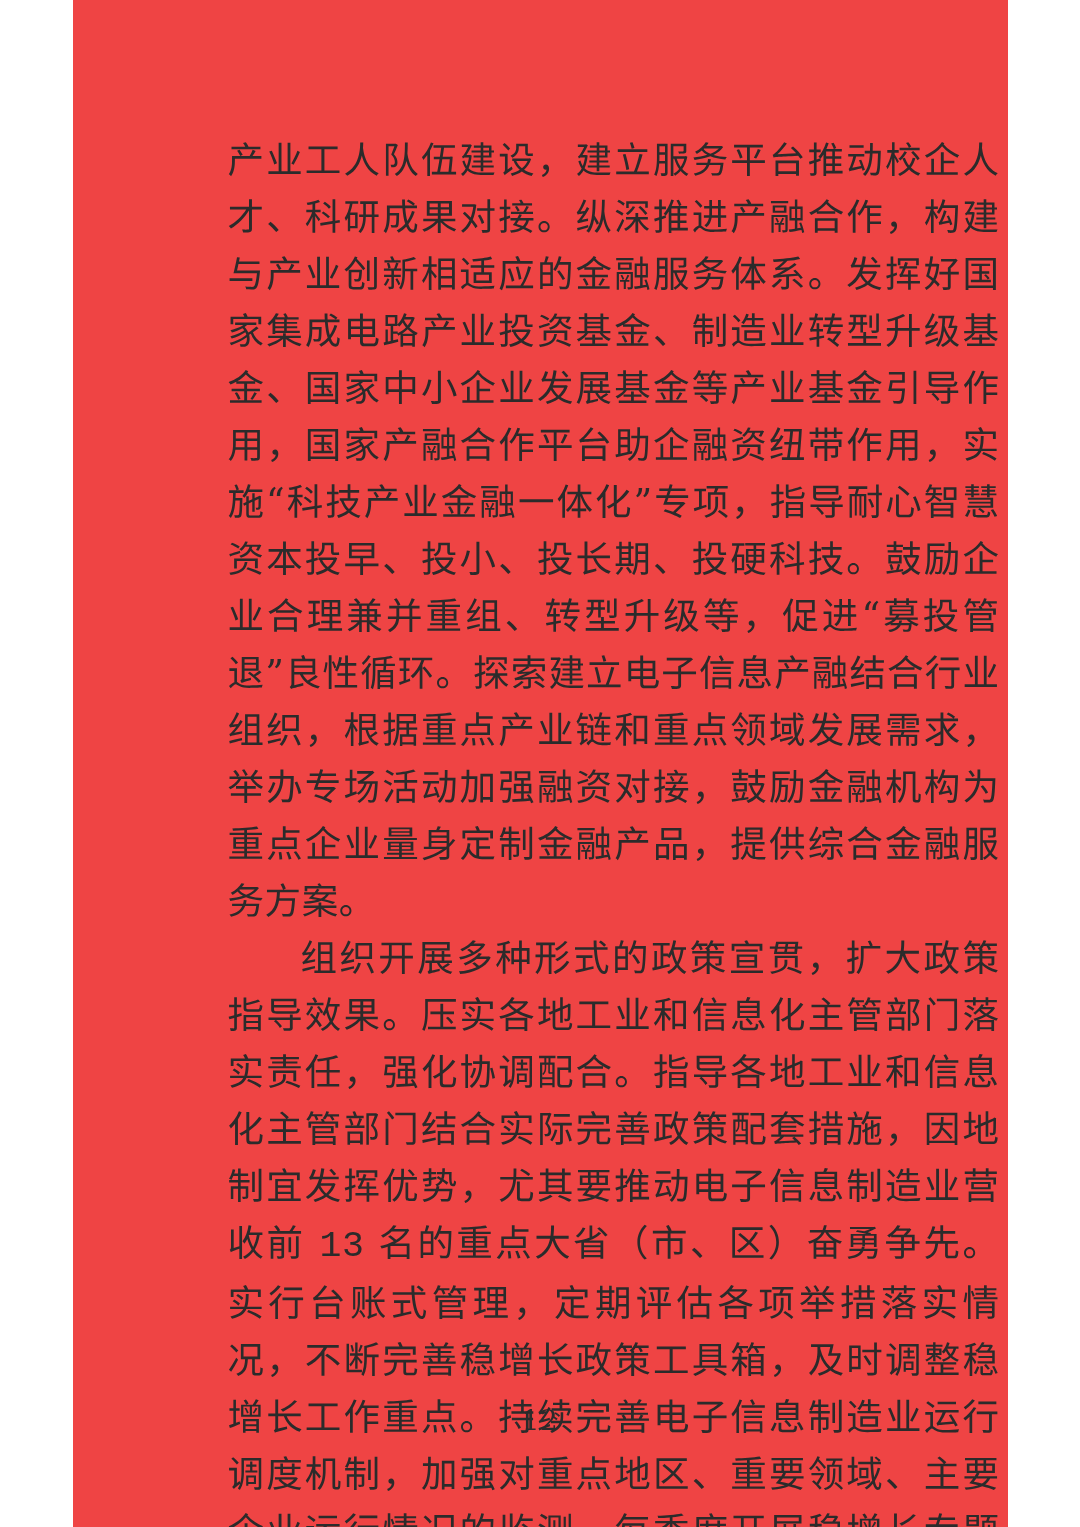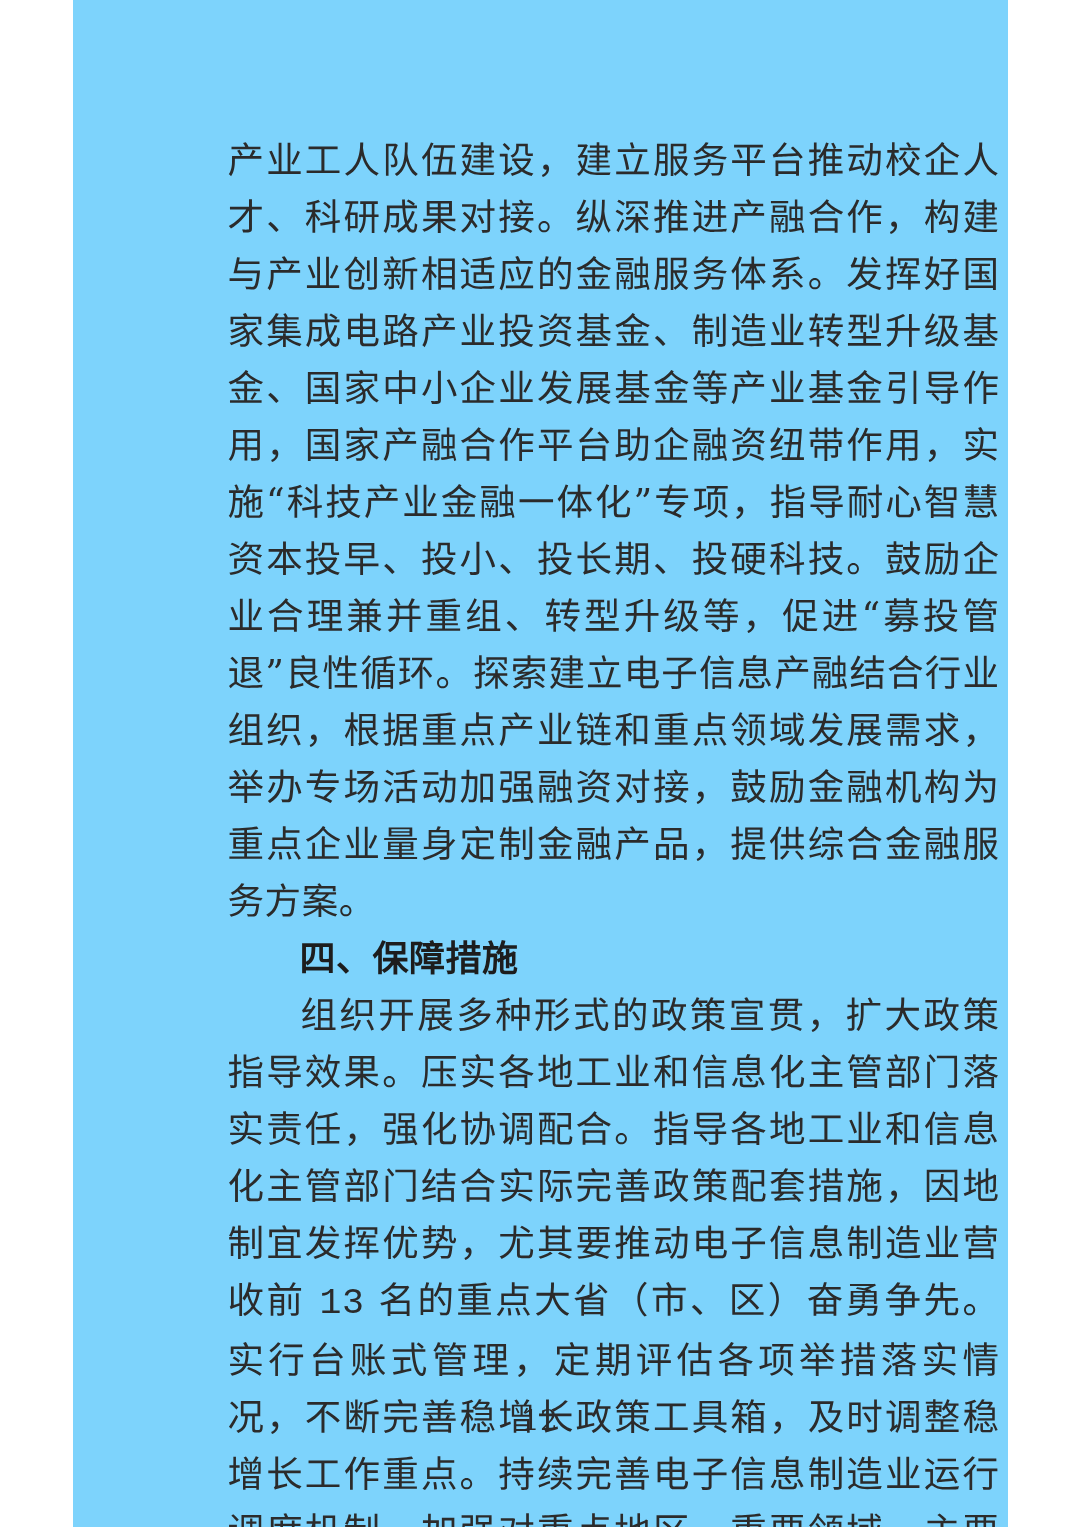--- a/index.html
+++ b/index.html
@@ -6,21 +6,21 @@
     margin: 0;
     padding: 0;
     background: #ffffff;
   }
 
   .page {
     position: relative;
     width: 935px;
     height: 1527px;
     margin: 0 auto;
-    background: #7dd3fc;
+    background: #ef4444;
     overflow: hidden;
     box-sizing: border-box;
   }
 
   .text-block {
     position: absolute;
     left: 155px;
     top: 132px;
     width: 772px;
   }
@@ -75,21 +75,20 @@
 </style>
 </head>
 <body>
 
 <div class="page">
 
   <div class="text-block">
 
     <p class="para">产业工人队伍建设，建立服务平台推动校企人才、科研成果对接。纵深推进产融合作，构建与产业创新相适应的金融服务体系。发挥好国家集成电路产业投资基金、制造业转型升级基金、国家中小企业发展基金等产业基金引导作用，国家产融合作平台助企融资纽带作用，实施“科技产业金融一体化”专项，指导耐心智慧资本投早、投小、投长期、投硬科技。鼓励企业合理兼并重组、转型升级等，促进“募投管退”良性循环。探索建立电子信息产融结合行业组织，根据重点产业链和重点领域发展需求，举办专场活动加强融资对接，鼓励金融机构为重点企业量身定制金融产品，提供综合金融服务方案。</p>
 
-    <h2 class="heading">四、保障措施</h2>
 
     <p class="para indent"><span>组织开展多种形式的政策宣贯，扩大政策指导效果。压实各地工业和信息化主管部门落实责任，强化协调配合。指导各地工业和信息化主管部门结合实际完善政策配套措施，因地制宜发挥优势，尤其要推动电子信息制造业营收前 </span><span class="num">13</span><span> 名的重点大省（市、区）奋勇争先。实行台账式管理，定期评估各项举措落实情况，不断完善稳增长政策工具箱，及时调整稳增长工作重点。持续完善电子信息制造业运行调度机制，加强对重点地区、重要领域、主要企业运行情况的监测。每季度开展稳增长专题调研，组织召开行业发展形势分析座谈会，动态掌握行业发展趋势，对苗头性、倾向性、潜在性问题进行预警分析，做好政策储备。聚焦重点领域、重点问</span></p>
 
   </div>
 
   <div class="page-number">12</div>
 
 </div>
 
 </body></html>

